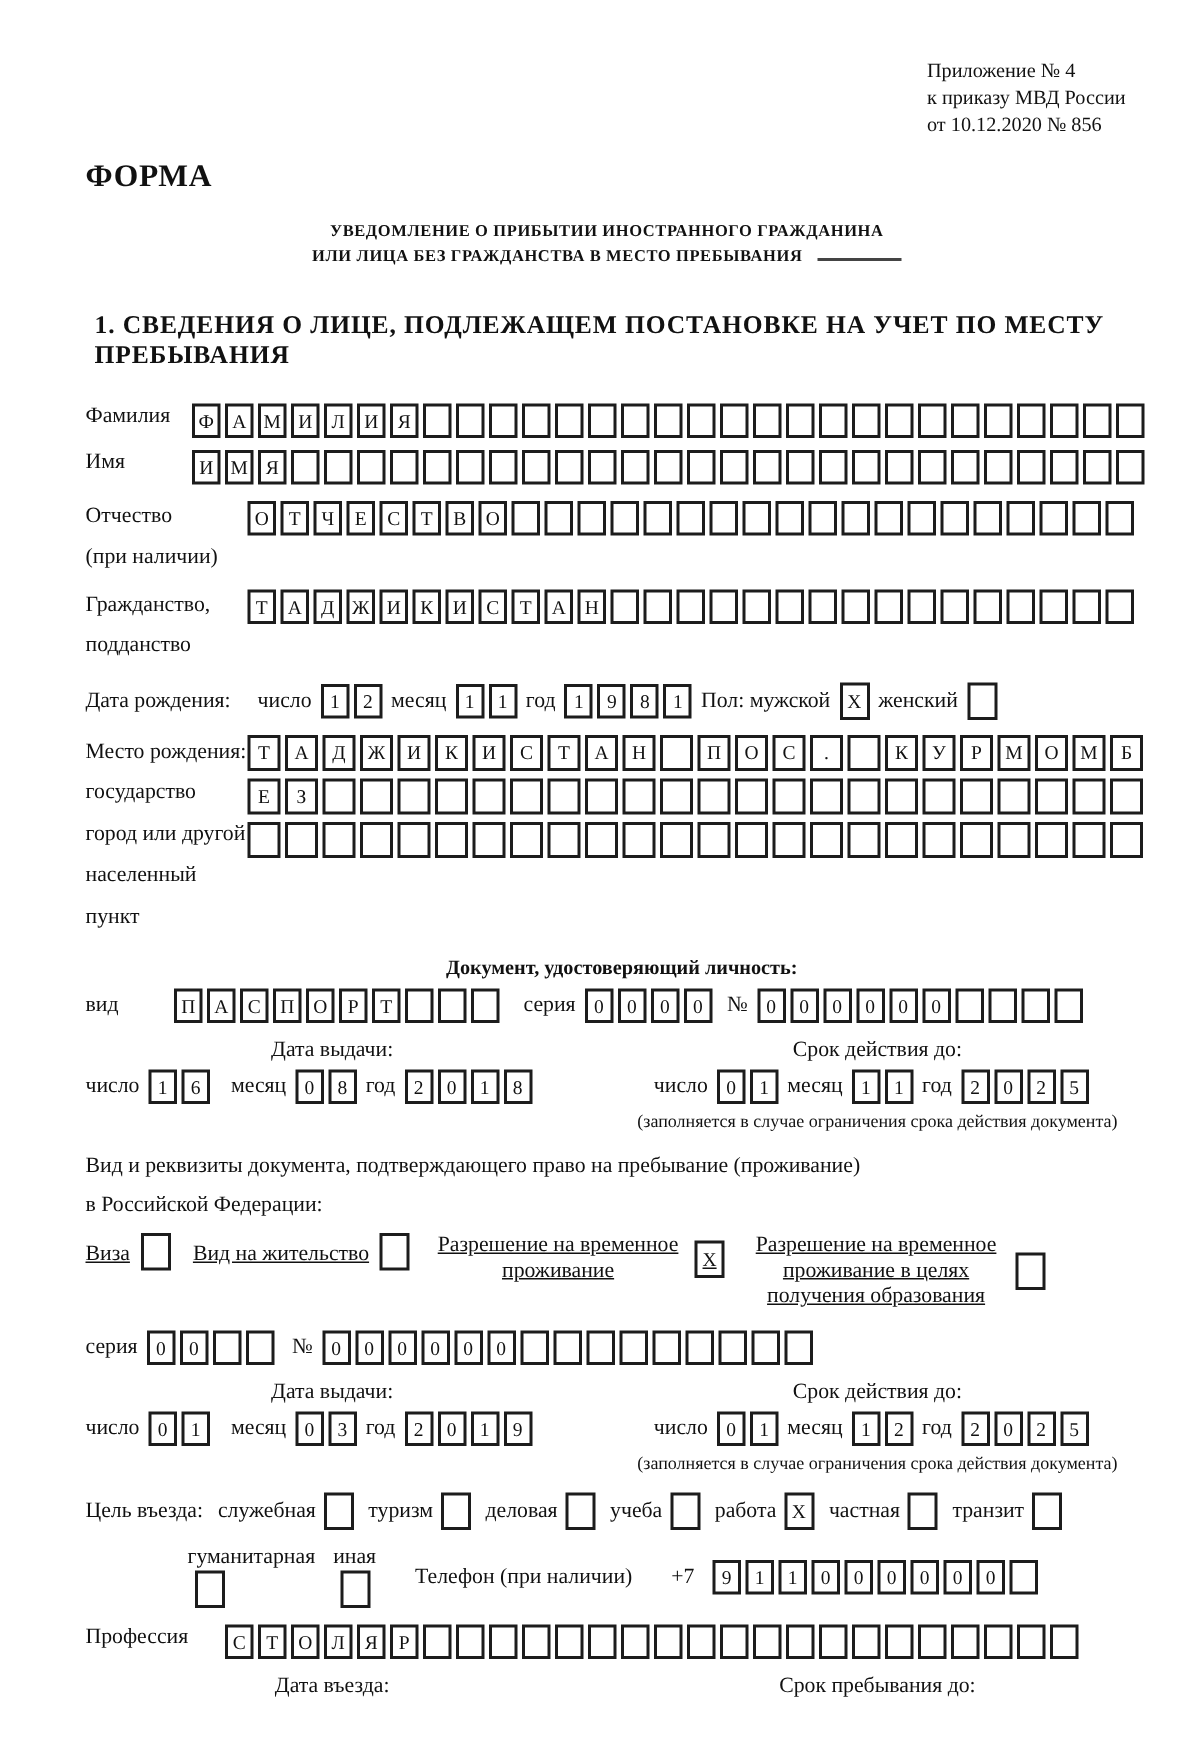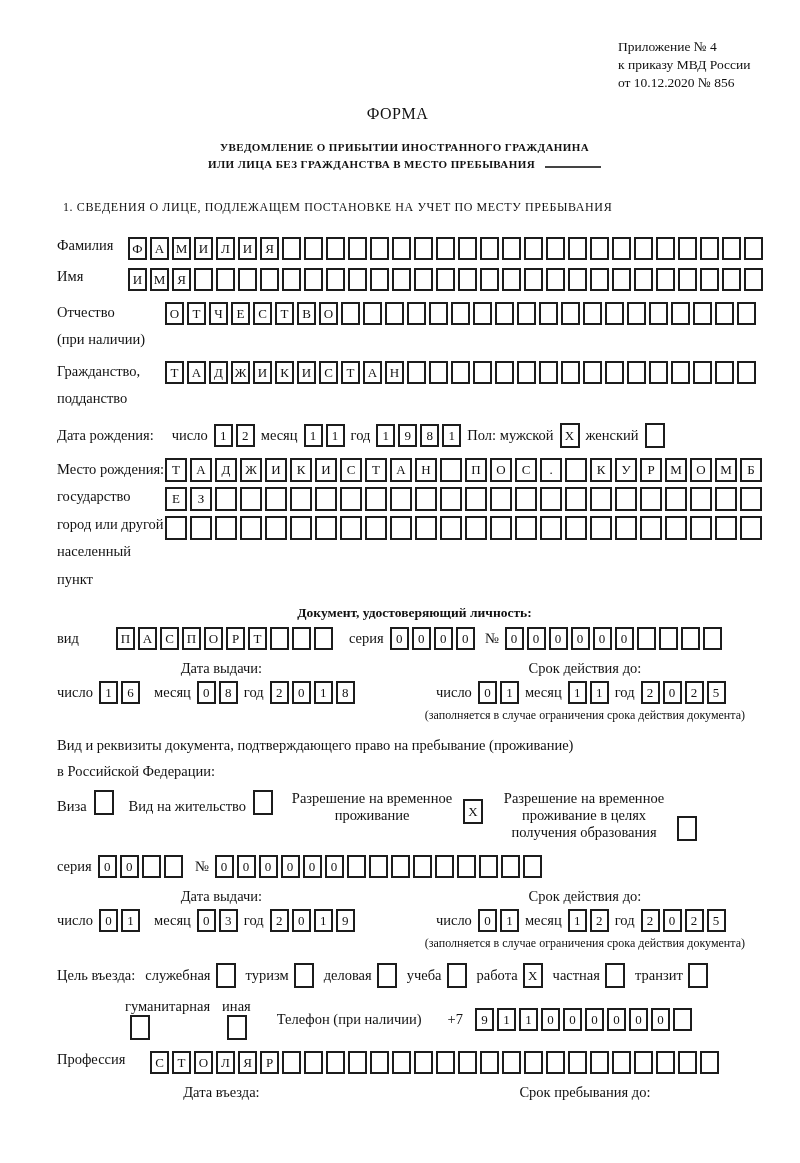--- a/index.html
+++ b/index.html
@@ -2,25 +2,25 @@
 <html><head>
 <meta charset="utf-8">
 <style>
   html,body{margin:0;padding:0;background:#fff;}
   body{width:800px;height:1163px;font-family:"Liberation Serif","DejaVu Serif",serif;color:#111;overflow:hidden;}
   .page{position:relative;width:800px;height:1163px;box-sizing:border-box;padding:38px 28px 0 57px;}
   .ml{white-space:pre-line;}
   
   .appendix{margin-left:561px;font-size:13.5px;line-height:1.32;}
   .appendix .rev{margin-top:6px;}
-  .forma{text-align:center;padding-right:34px;font-weight:normal;font-size:16px;margin-top:14px;letter-spacing:0.5px;}
+  .forma{text-align:left;padding-right:34px;font-weight:bold;font-size:21px;margin-top:14px;letter-spacing:0.5px;}
   
   .title{text-align:center;font-weight:bold;font-size:11px;line-height:1.55;margin-top:16px;letter-spacing:0.4px;margin-left:-20px;}
   .blank-line{display:inline-block;width:56px;border-bottom:2.5px solid #444;margin-left:10px;vertical-align:baseline;}
-  .sec-heading{font-weight:normal;font-size:12px;letter-spacing:0.6px;margin-top:26px;margin-left:6px;}
+  .sec-heading{font-weight:bold;font-size:17px;letter-spacing:0.6px;margin-top:26px;margin-left:6px;}
   
   .row{display:flex;align-items:flex-start;margin-top:8px;font-size:14.5px;}
   .lbl{flex:none;}
   .cells{display:flex;gap:3px;flex-wrap:nowrap;align-items:center;}
   .cell{flex:none;box-sizing:border-box;width:19px;height:23px;border:2px solid #1c1c1c;display:flex;align-items:center;justify-content:center;font-size:13px;line-height:1;background:#fff;}
   .cells.wide .cell{width:22px;height:24px;}
   .cells.cb .cell{width:20px;height:25px;}
   .vgap{display:flex;flex-direction:column;gap:5px;}
   .inline{display:flex;align-items:center;gap:6px;flex-wrap:nowrap;}
   .sp{display:inline-block;}
@@ -35,21 +35,21 @@
   .date-cols{display:flex;margin-top:10px;font-size:14.5px;}
   .date-col{box-sizing:border-box;}
   .date-col.left{width:46%;}
   .date-col.right{width:54%;padding-left:12px;}
   .date-title{text-align:center;margin-bottom:4px;}
   .date-line{display:flex;align-items:center;gap:6px;}
   .date-note{font-size:12px;text-align:center;margin-top:4px;white-space:nowrap;}
   
   .res-intro{font-size:14.5px;line-height:1.75;margin-top:10px;}
   .res-options{display:flex;align-items:flex-start;gap:15px;margin-top:6px;font-size:14.5px;}
-  .res-opt{display:flex;align-items:flex-end;gap:7px;}
+  .res-opt{display:flex;align-items:center;gap:7px;text-decoration:underline;}
   .res-opt .optlbl{padding-top:3px;}
   .res-opt .optlbl.c2{width:168px;text-align:center;padding-top:0;}
   .res-opt .optlbl.c3{width:172px;text-align:center;padding-top:0;}
   
   .purpose{display:flex;align-items:center;gap:10px;margin-top:12px;font-size:14.5px;flex-wrap:nowrap;}
   .purpose .opt{display:flex;align-items:center;gap:5px;}
   .purpose2{display:flex;align-items:center;gap:12px;margin-top:10px;margin-left:68px;font-size:14.5px;}
 </style>
 </head>
 <body>

